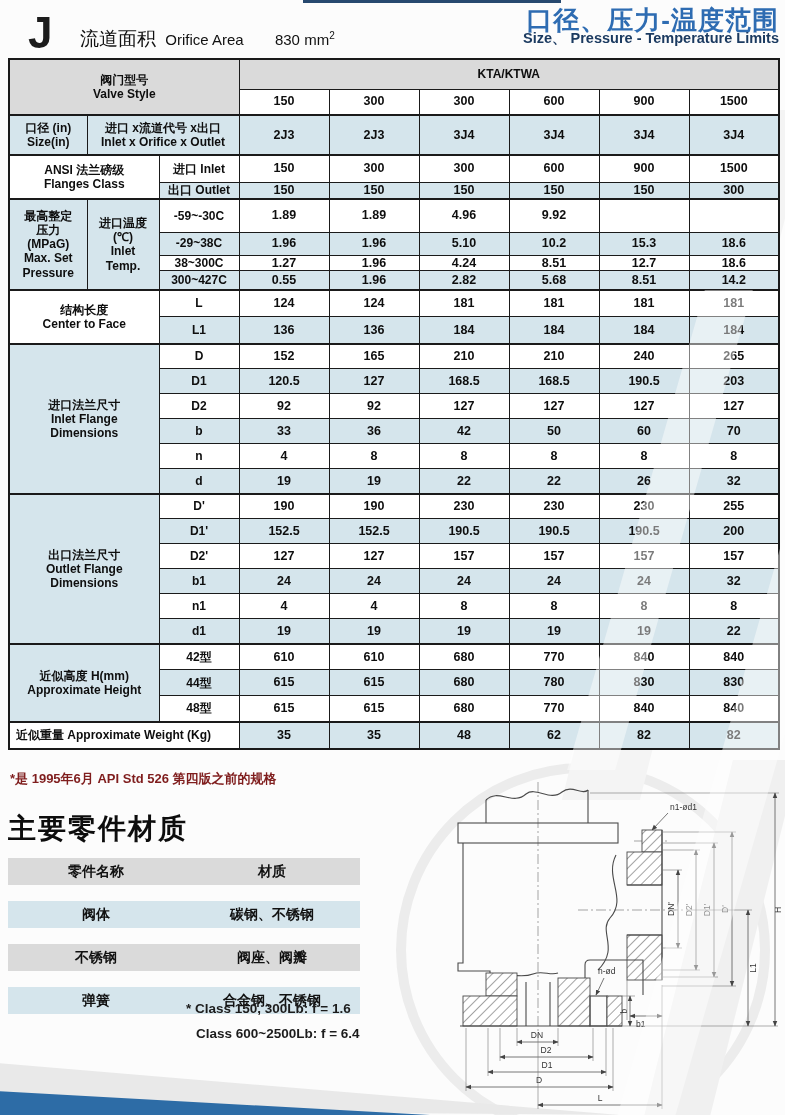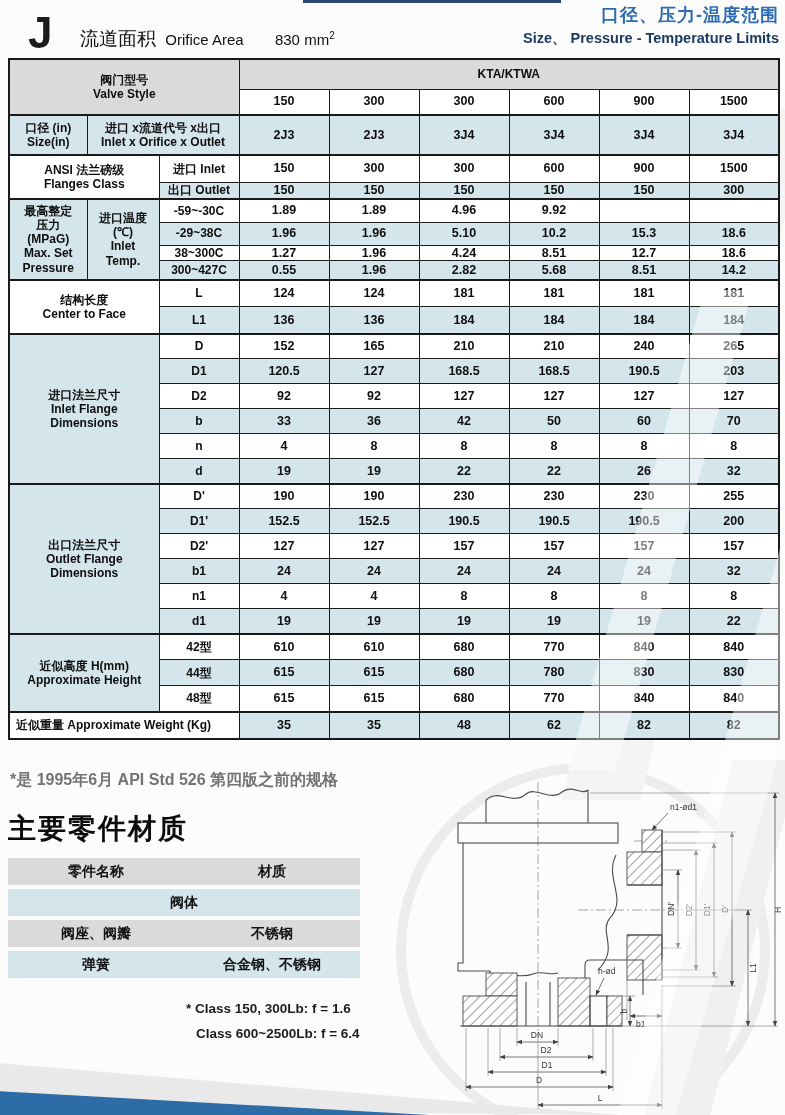--- a/index.html
+++ b/index.html
@@ -24,41 +24,41 @@
   .streak1{left:636px;top:290px;width:48px;height:480px;transform:skewX(-16deg);}
   .streak2{left:700px;top:540px;width:58px;height:575px;transform:skewX(-16deg);}
 
   
   .hdr{position:absolute;z-index:2;}
   .j-letter{left:28px;top:8px;font-size:44px;font-weight:bold;color:#1c1c1c;}
   .orifice-line{left:80px;top:26px;font-size:19px;font-weight:normal;white-space:nowrap;}
   .orifice-en{font-size:15px;margin-left:4px;}
   .orifice-val{font-size:15px;margin-left:26px;}
   .orifice-val sup{font-size:10px;}
-  .title-cn{right:6px;top:3px;font-size:18px;font-weight:bold;color:#2e6cb2;letter-spacing:1px;}
+  .title-cn{right:6px;top:3px;font-size:26px;font-weight:bold;color:#2e6cb2;letter-spacing:1px;}
   .title-en{right:6px;top:29px;font-size:14.5px;font-weight:bold;color:#1b3a60;}
 
   
   .mt-wrap{position:absolute;left:8px;top:58px;z-index:2;}
   #mt{border-collapse:collapse;table-layout:fixed;width:770px;border:2px solid #1a1a1a;background:#fff;}
   #mt td{border:1px solid #1a1a1a;text-align:center;vertical-align:middle;
     font-size:12.5px;font-weight:bold;color:#0e0e0e;padding:0 2px;
     white-space:pre-line;line-height:1.18;overflow:hidden;}
   #mt tr.sec td{border-top-width:2px;}
   #mt td.w{background:#ffffff;}
   #mt td.b{background:#d5e5ec;}
   #mt td.g{background:#dadada;}
   #mt td.lbl{font-size:12px;}
 
-  .footnote{position:absolute;left:10px;top:770px;z-index:2;font-size:16px;font-weight:bold;color:#737373;}
+  .footnote{position:absolute;left:10px;top:770px;z-index:2;font-size:13px;font-weight:bold;color:#7f1d1d;}
 
   
   .mat-heading{position:absolute;left:8px;top:810px;z-index:2;font-size:28px;font-weight:bold;color:#0d0d0d;letter-spacing:2px;}
   .mat-table{position:absolute;left:8px;top:858px;width:352px;z-index:2;}
-  .mat-row{display:flex;height:27px;margin-bottom:4px;}
+  .mat-row{display:flex;height:27px;margin-bottom:16px;}
   .mat-row .cell{flex:1;text-align:center;line-height:27px;font-size:14px;font-weight:bold;color:#111;}
   .mg{background:#dadada;}
   .mb{background:#d5e5ec;}
   .mat-notes{position:absolute;left:186px;top:996px;z-index:2;font-size:13.5px;font-weight:bold;color:#1c1c1c;line-height:25px;}
   .mat-notes .n2{padding-left:10px;}
 
   
   .drawing{position:absolute;left:438px;top:780px;width:345px;height:335px;z-index:2;}
   .ol{stroke:#4a4a4a;stroke-width:1.1;fill:none;}
   .hl{stroke:#4a4a4a;stroke-width:0.9;fill:url(#hp);}
@@ -140,21 +140,21 @@
         </tr>
         <tr style="height: 17px;">
           <td class="b lbl">出口 Outlet</td>
           <td class="b">150</td>
           <td class="b">150</td>
           <td class="b">150</td>
           <td class="b">150</td>
           <td class="b">150</td>
           <td class="b">300</td>
         </tr>
-        <tr class="sec" style="height: 23px;">
+        <tr class="sec" style="height: 33px;">
           <td rowspan="4" class="b lbl">最高整定
 压力
 (MPaG)
 Max. Set
 Pressure</td>
           <td rowspan="4" class="b lbl">进口温度
 (℃)
 Inlet
 Temp.</td>
           <td class="w lbl">-59~-30C</td>
@@ -371,24 +371,25 @@
 <div class="footnote">*是 1995年6月 API Std 526  第四版之前的规格</div>
 
 <div class="mat-heading">主要零件材质</div>
 <div class="mat-table" id="mat-table">
     <div class="mat-row mg">
       <div class="cell">零件名称</div>
       <div class="cell">材质</div>
     </div>
     <div class="mat-row mb">
       <div class="cell">阀体</div>
+      <div class="cell">碳钢、不锈钢</div>
     </div>
     <div class="mat-row mg">
+      <div class="cell">不锈钢</div>
       <div class="cell">阀座、阀瓣</div>
-      <div class="cell">不锈钢</div>
     </div>
     <div class="mat-row mb">
       <div class="cell">弹簧</div>
       <div class="cell">合金钢、不锈钢</div>
     </div>
   </div>
 <div class="mat-notes">
   <div>* Class 150, 300Lb:   f = 1.6</div>
   <div class="n2">Class 600~2500Lb:  f = 6.4</div>
 </div>

